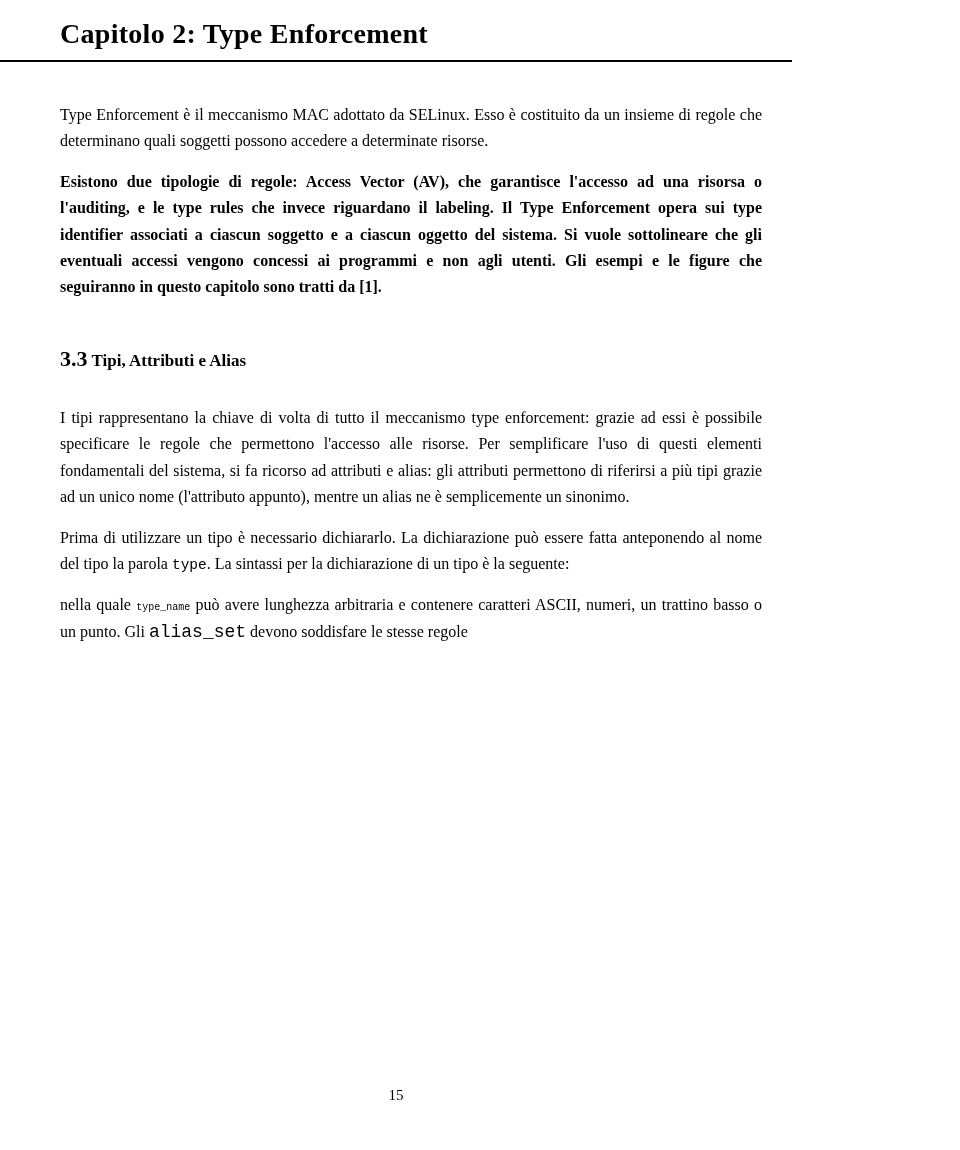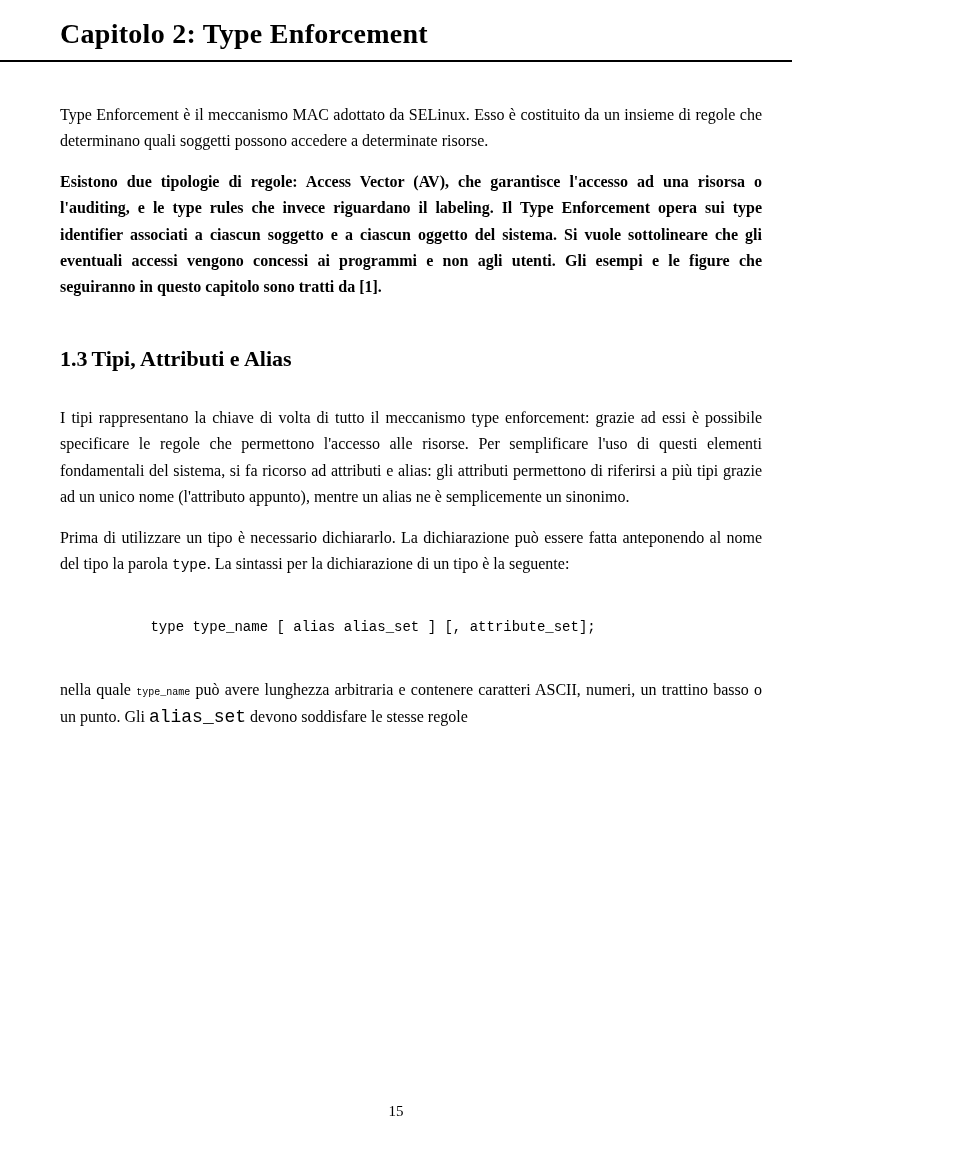--- a/index.html
+++ b/index.html
@@ -54,21 +54,21 @@
       font-size: 16px;
       line-height: 1.65;
     }
 
     .section-header {
       margin-top: 40px;
       margin-bottom: 28px;
     }
 
     .section-title {
-      font-size: 22px;
+      font-size: 17px;
       font-weight: bold;
       font-family: Georgia, "Times New Roman", serif;
     }
 
     .section-number {
       font-size: 22px;
       font-weight: bold;
     }
 
     code, .mono {
@@ -80,21 +80,21 @@
     .code-block {
       font-family: "Courier New", Courier, monospace;
       font-size: 14px;
       margin: 18px 0 18px 40px;
       white-space: pre;
       line-height: 1.5;
     }
 
     .page-number-bar {
       position: absolute;
-      bottom: 30px;
+      bottom: 46px;
       width: 100%;
       text-align: center;
       font-size: 15px;
     }
   </style>
 </head>
 <body>
 
 <div class="page">
 
@@ -107,31 +107,28 @@
     <div class="intro-paragraph">
     <p style="text-align:justify; margin-bottom:14px;">
       Type Enforcement è il meccanismo MAC adottato da SELinux. Esso è costituito da un insieme di regole che determinano quali soggetti possono accedere a determinate risorse.
     </p>
     <p style="text-align:justify; margin-bottom:14px;font-weight:bold;">
       Esistono due tipologie di regole: Access Vector (AV), che garantisce l'accesso ad una risorsa o l'auditing, e le type rules che invece riguardano il labeling. Il Type Enforcement opera sui type identifier associati a ciascun soggetto e a ciascun oggetto del sistema. Si vuole sottolineare che gli eventuali accessi vengono concessi ai programmi e non agli utenti. Gli esempi e le figure che seguiranno in questo capitolo sono tratti da [1].
     </p>
   </div>
 
     <div class="section-header">
-      <span class="section-number">1.3</span>
+      <span class="section-number">3.3</span>
       <span class="section-title"> <span>Tipi, Attributi e Alias</span></span>
     </div>
 
     <p>I tipi rappresentano la chiave di volta di tutto il meccanismo type enforcement: grazie ad essi è possibile specificare le regole che permettono l'accesso alle risorse. Per semplificare l'uso di questi elementi fondamentali del sistema, si fa ricorso ad attributi e alias: gli attributi permettono di riferirsi a più tipi grazie ad un unico nome (l'attributo appunto), mentre un alias ne è semplicemente un sinonimo.</p>
 
     <p>Prima di utilizzare un tipo è necessario dichiararlo. La dichiarazione può essere fatta anteponendo al nome del tipo la parola <code style="font-family:'Courier New',monospace;font-size:14.5px;">type</code>. La sintassi per la dichiarazione di un tipo è la seguente:</p>
 
-    <div class="code-block">
-      <span>type type_name [ alias alias_set ] [, attribute_set];</span>
-    </div>
 
     <p>nella quale <code style="font-family:'Courier New',monospace;font-size:10px;">type_name</code> può avere lunghezza arbitraria e contenere caratteri ASCII, numeri, un trattino basso o un punto. Gli <code style="font-family:'Courier New',monospace;font-size:18px;">alias_set</code> devono soddisfare le stesse regole</p>
 
   </div>
 
   <div class="page-number-bar">
     <span>15</span>
   </div>
 
 </div>

